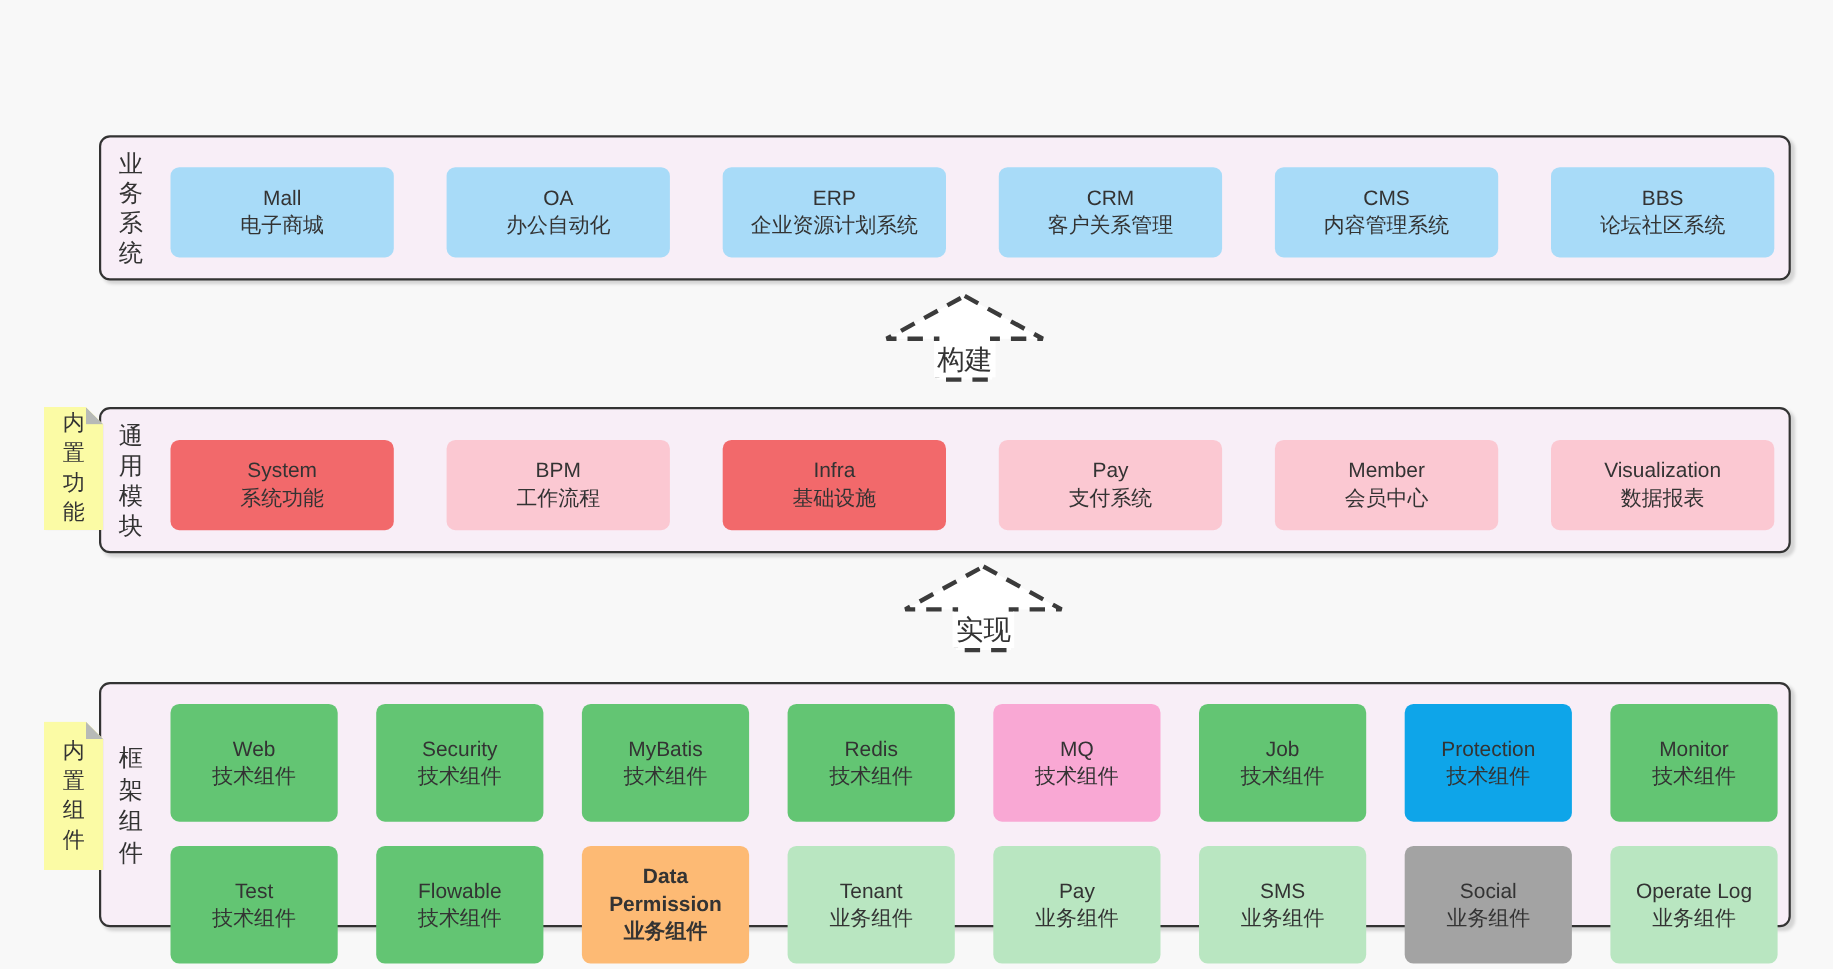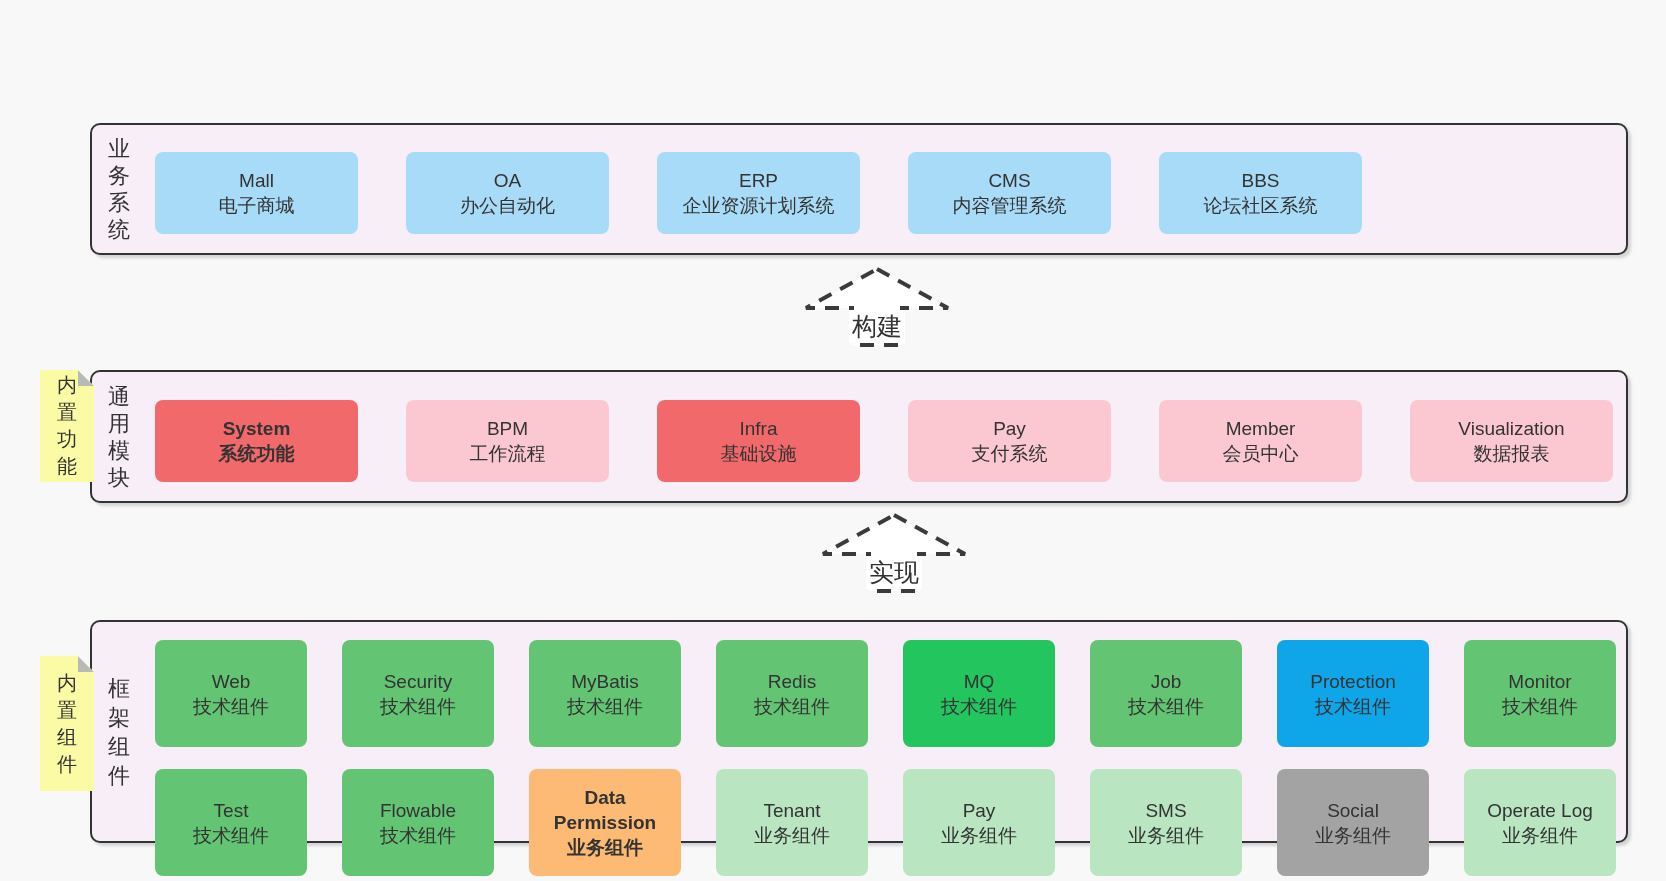--- a/index.html
+++ b/index.html
@@ -108,20 +108,24 @@
           </div>
           <div class="box" style="background: rgb(168, 219, 248); text-align: center;">
             <div class="box-title">OA</div>
             <div class="box-sub">办公自动化</div>
           </div>
           <div class="box" style="background: rgb(168, 219, 248);">
             <div class="box-title">ERP</div>
             <div class="box-sub">企业资源计划系统</div>
           </div>
           <div class="box" style="background: rgb(168, 219, 248);">
+            <div class="box-title">CRM</div>
+            <div class="box-sub">客户关系管理</div>
+          </div>
+          <div class="box" style="background: rgb(168, 219, 248);">
             <div class="box-title">CMS</div>
             <div class="box-sub">内容管理系统</div>
           </div>
           <div class="box" style="background: rgb(168, 219, 248);">
             <div class="box-title">BBS</div>
             <div class="box-sub">论坛社区系统</div>
           </div>
         </div>
       </div>
   </section>
@@ -144,21 +148,21 @@
         </div>
     </div>
     <div class="v-label">
         <div>通</div>
         <div>用</div>
         <div>模</div>
         <div>块</div>
       </div>
     <div class="box-rows">
         <div class="box-row">
-          <div class="box" style="background: rgb(242, 105, 107); font-weight: bold;">
+          <div class="box" style="background: rgb(242, 105, 107);">
             <div class="box-title">System</div>
             <div class="box-sub">系统功能</div>
           </div>
           <div class="box" style="background: rgb(251, 200, 210);">
             <div class="box-title">BPM</div>
             <div class="box-sub">工作流程</div>
           </div>
           <div class="box" style="background: rgb(242, 105, 107);">
             <div class="box-title">Infra</div>
             <div class="box-sub">基础设施</div>
@@ -213,21 +217,21 @@
             <div class="box-sub">技术组件</div>
           </div>
           <div class="box" style="background: rgb(99, 197, 115);">
             <div class="box-title">MyBatis</div>
             <div class="box-sub">技术组件</div>
           </div>
           <div class="box" style="background: rgb(99, 197, 115);">
             <div class="box-title">Redis</div>
             <div class="box-sub">技术组件</div>
           </div>
-          <div class="box" style="background: #22c55e;">
+          <div class="box" style="background: #f9a8d4;">
             <div class="box-title">MQ</div>
             <div class="box-sub">技术组件</div>
           </div>
           <div class="box" style="background: rgb(99, 197, 115);">
             <div class="box-title">Job</div>
             <div class="box-sub">技术组件</div>
           </div>
           <div class="box" style="background: #0ea5e9;">
             <div class="box-title">Protection</div>
             <div class="box-sub">技术组件</div>

